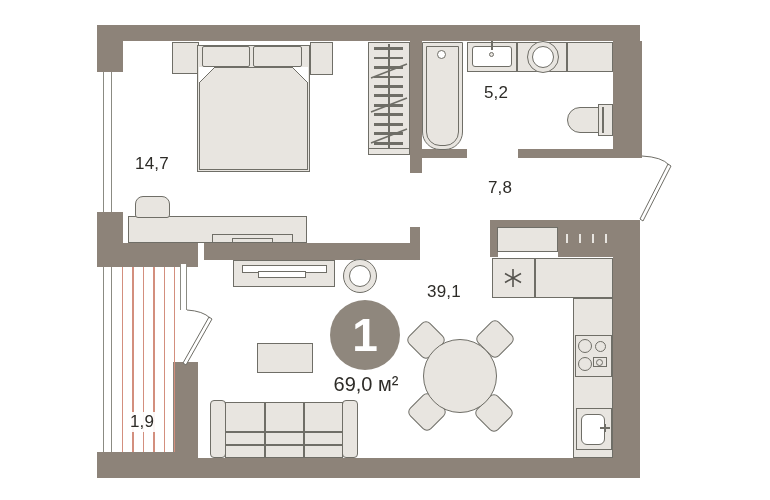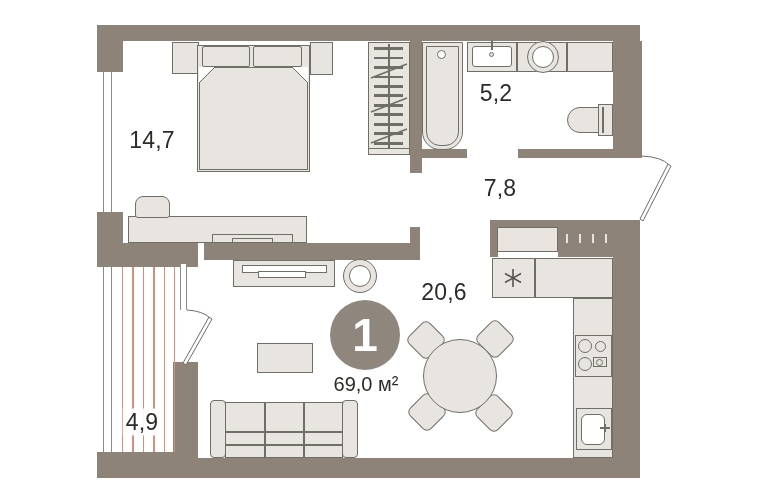--- a/index.html
+++ b/index.html
@@ -14,21 +14,21 @@
   html,body{margin:0;padding:0;background:var(--background);}
   .plan{position:relative;width:770px;height:500px;background:var(--background);
         font-family:"Liberation Sans",sans-serif;overflow:hidden;}
   .wall{position:absolute;background:var(--wall);}
   .furn{position:absolute;background:var(--furniture-fill);
         border:1px solid var(--furniture-stroke);box-sizing:border-box;}
   .line{position:absolute;background:var(--furniture-stroke);}
   .win{position:absolute;background:#fff;box-sizing:border-box;
        border-left:1.5px solid #8b8b83;border-right:1.5px solid #8b8b83;}
   .circle{border-radius:50%;}
-  .lbl{position:absolute;transform:translate(-50%,-50%);font-size:23px;
+  .lbl{position:absolute;transform:translate(-50%,-50%);font-size:17px;
        color:var(--label-text);white-space:nowrap;letter-spacing:.2px;}
   .badge{position:absolute;left:330px;top:300px;width:70px;height:70px;
          border-radius:50%;background:var(--badge-bg);color:#fff;
          font-size:46px;font-weight:bold;text-align:center;line-height:70px;}
   .total{position:absolute;left:366px;top:384px;transform:translate(-50%,-50%);
          font-size:20px;color:var(--label-text);white-space:nowrap;}
   .deck{position:absolute;left:113px;top:267px;width:67px;height:185px;
         background:repeating-linear-gradient(90deg,transparent 0 9px,
                    var(--balcony-stripe) 9px 10.4px);}
   .hanger-bars{position:absolute;left:374px;top:47px;width:29px;height:100px;
@@ -156,22 +156,22 @@
     <line x1="371" y1="112" x2="407" y2="98" stroke="#6f6e67" stroke-width="1.5"></line>
     <line x1="371" y1="143" x2="407" y2="129" stroke="#6f6e67" stroke-width="1.5"></line>
 
     <g stroke="#55534e" stroke-width="1.6">
       <line x1="513" y1="269" x2="513" y2="287"></line>
       <line x1="505" y1="273.5" x2="521" y2="282.5"></line>
       <line x1="505" y1="282.5" x2="521" y2="273.5"></line>
     </g>
   </svg>
 
-  <div class="lbl" style="left:152px;top:140px">14,7</div>
+  <div class="lbl" style="left:152px;top:164px">14,7</div>
   <div class="lbl" style="left:496px;top:93px">5,2</div>
   <div class="lbl" style="left:500px;top:188px">7,8</div>
-  <div class="lbl" style="left:444px;top:292px">20,6</div>
-  <div class="lbl balcony-lbl-bg" style="left:142px;top:422px">4,9</div>
+  <div class="lbl" style="left:444px;top:292px">39,1</div>
+  <div class="lbl balcony-lbl-bg" style="left:142px;top:422px">1,9</div>
 
   <div class="badge">1</div>
   <div class="total">69,0 м²</div>
 
 </div>
 
 </body></html>

